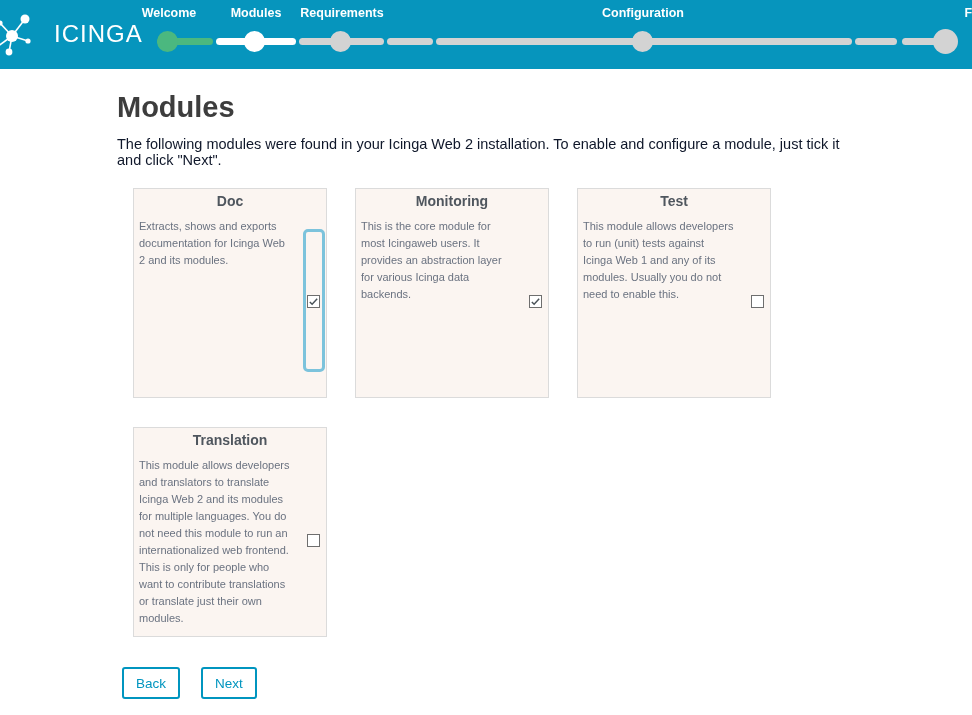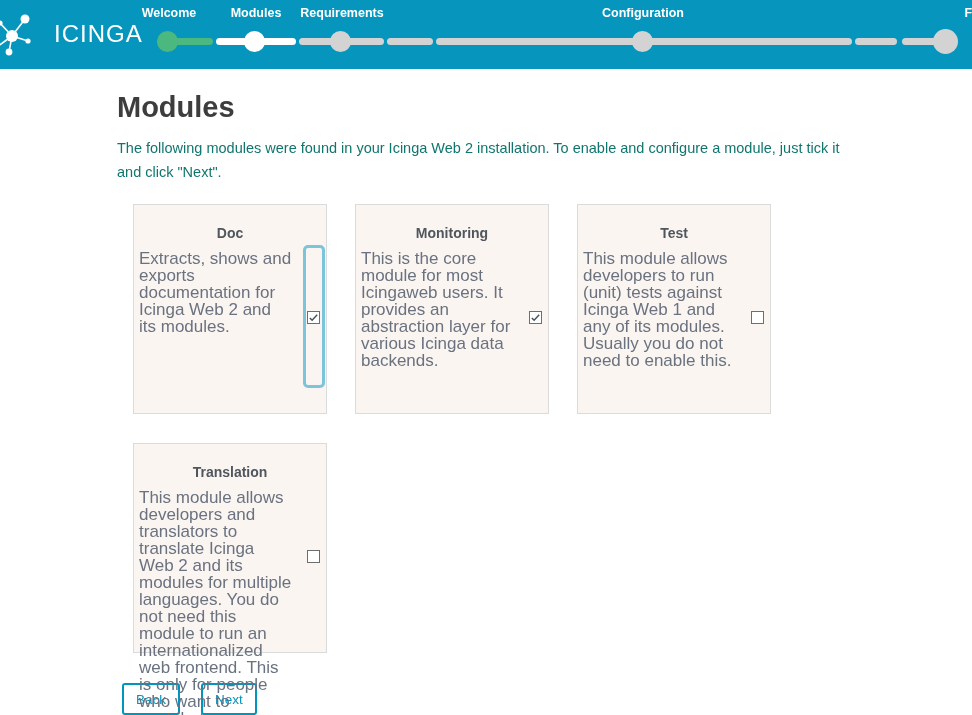--- a/index.html
+++ b/index.html
@@ -60,42 +60,42 @@
   .state-pending{background:var(--step-pending-gray);}
 
   
   .main{padding:19px 0 0 117px;}
   .page-title{
     margin:0;
     font-size:29px;line-height:38px;font-weight:600;color:#3d3d3d;
   }
   .page-intro{
     margin:10px 0 0 0;max-width:742px;
-    font-size:14.5px;line-height:24px;color:#0f766e;
+    font-size:14.5px;line-height:16px;color:#0f172a;
   }
 
   .cards{
     margin:20px 0 0 16px;
     width:670px;
     display:flex;flex-wrap:wrap;
     gap:29px 28px;
   }
   .card{
     position:relative;
     width:194px;height:210px;
     background:var(--card-bg);
     border:1px solid var(--card-border);
   }
   .card-title{
-    margin-top:20px;text-align:center;
+    margin-top:4px;text-align:center;
     font-size:14px;font-weight:bold;color:#4f565e;
   }
   .card-desc{
     margin:9px 34px 0 5px;
-    font-size:17px;line-height:17px;color:#6a7280;
+    font-size:11px;line-height:17px;color:#6a7280;
   }
   .checkbox{
     position:absolute;right:6px;top:106px;
     width:13px;height:13px;
     background:#ffffff;border:1px solid #6e6e6e;
     display:flex;align-items:center;justify-content:center;
   }
   .checkbox svg{visibility:hidden;}
   .card.is-checked .checkbox svg{visibility:visible;}
   .focus-ring{

